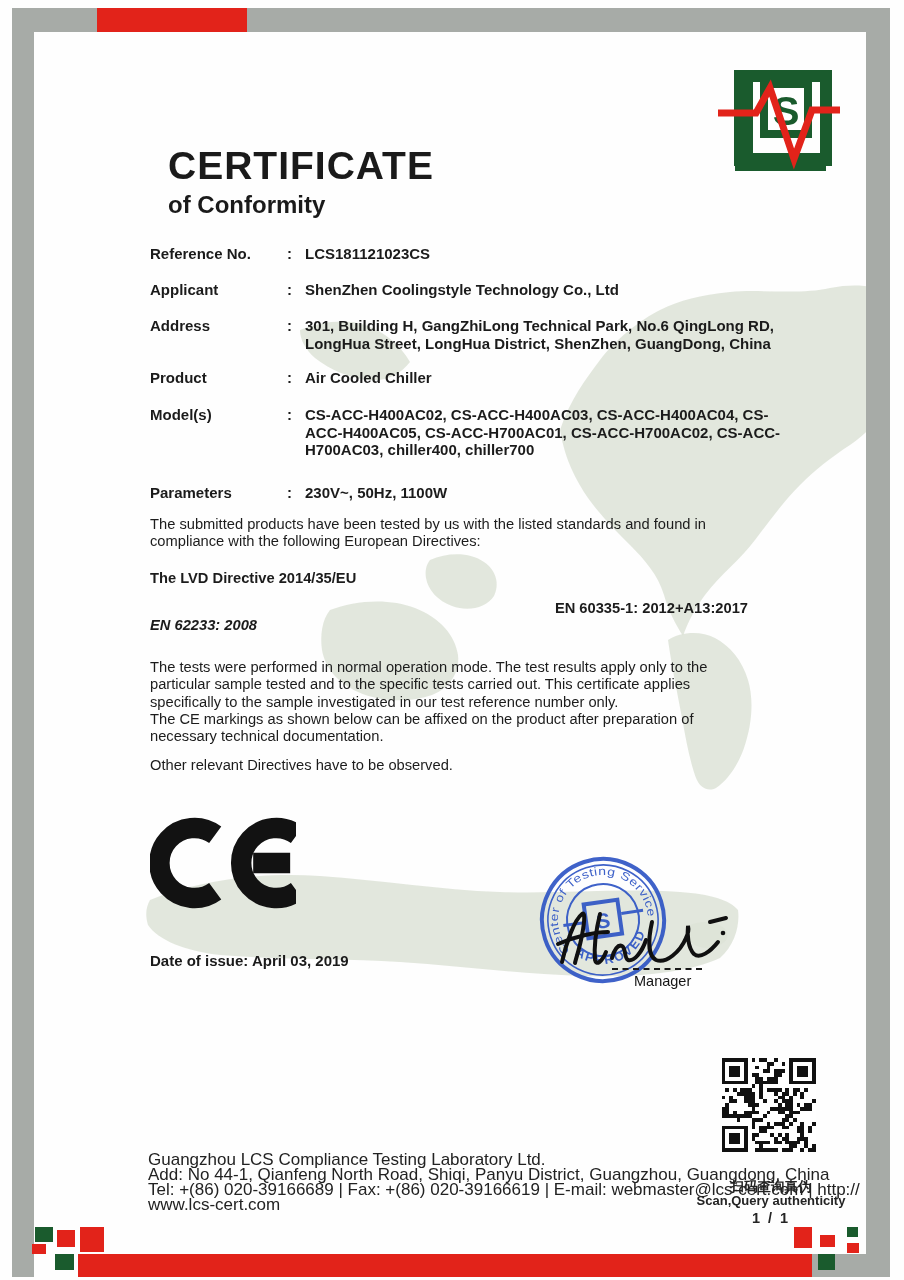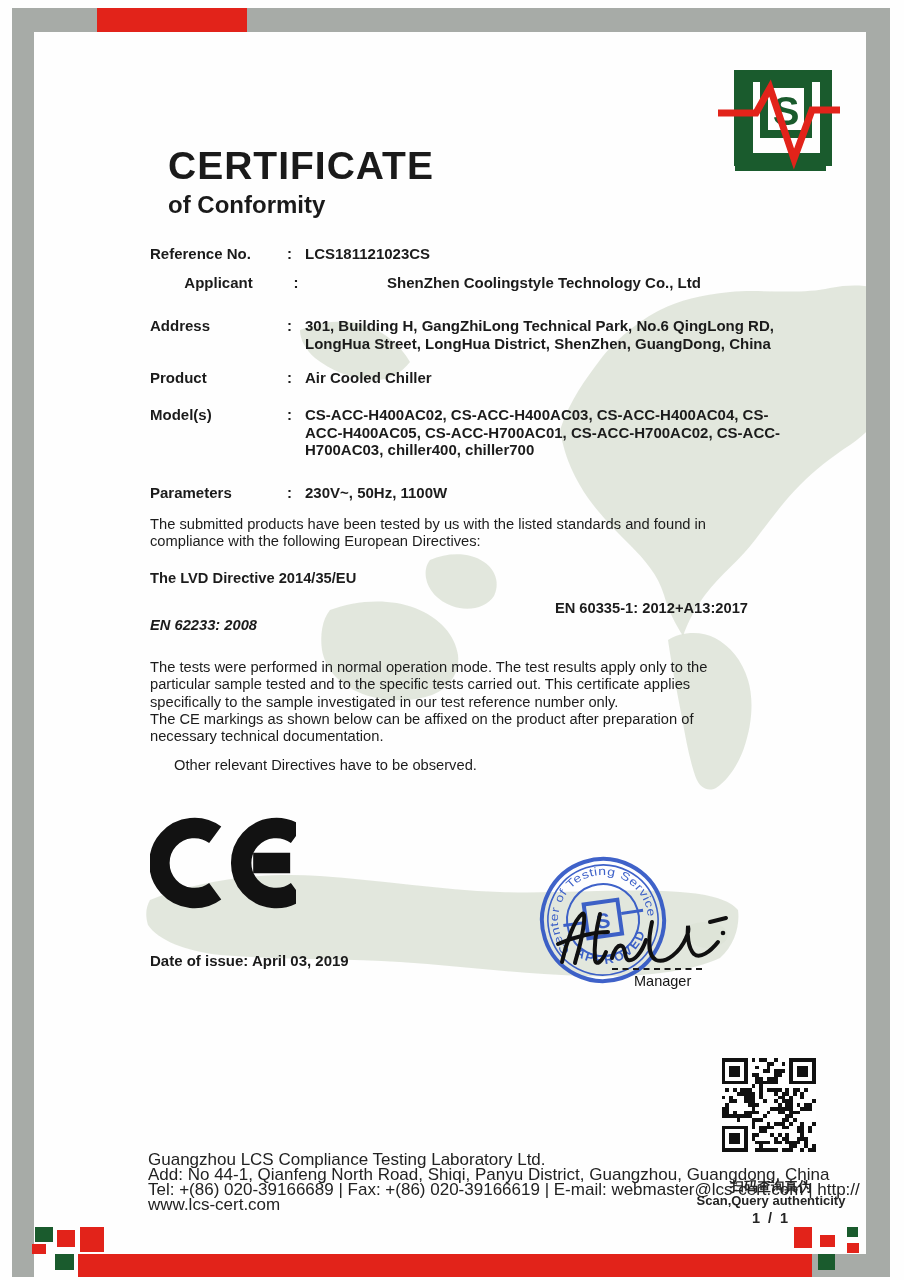--- a/index.html
+++ b/index.html
@@ -79,21 +79,21 @@
   <div class="abs" style="left:168px;top:144px;">
     <div class="title">CERTIFICATE</div>
     <div class="subtitle">of Conformity</div>
   </div>
 
   <div class="field" style="top:245px;">
     <span class="lbl">Reference No.</span>
     <span class="col">:</span>
     <span class="val">LCS181121023CS</span>
   </div>
-  <div class="field" style="top:274px;text-align:center;">
+  <div class="field" style="top:281px;">
     <span class="lbl">Applicant</span>
     <span class="col">:</span>
     <span class="val">ShenZhen Coolingstyle Technology Co., Ltd</span>
   </div>
   <div class="field" style="top:317px;">
     <span class="lbl">Address</span>
     <span class="col">:</span>
     <span class="val">301, Building H, GangZhiLong Technical Park, No.6 QingLong RD, LongHua Street, LongHua District, ShenZhen, GuangDong, China</span>
   </div>
   <div class="field" style="top:369px;">
@@ -111,21 +111,21 @@
     <span class="col">:</span>
     <span class="val">230V~, 50Hz, 1100W</span>
   </div>
 
   <div class="para" style="top:516px;">The submitted products have been tested by us with the listed standards and found in compliance with the following European Directives:</div>
   <div class="para bold" style="top:570px;">The LVD Directive 2014/35/EU</div>
   <div class="para bold" style="top:600px;text-align:right;">EN 60335-1: 2012+A13:2017</div>
   <div class="para bold" style="top:617px;font-style:italic;">EN 62233: 2008</div>
   <div class="para" style="top:647px;margin-top:12px;">The tests were performed in normal operation mode. The test results apply only to the particular sample tested and to the specific tests carried out. This certificate applies specifically to the sample investigated in our test reference number only.</div>
   <div class="para" style="top:711px;">The CE markings as shown below can be affixed on the product after preparation of necessary technical documentation.</div>
-  <div class="para" style="top:757px;margin-left:24px;">Other relevant Directives have to be observed.</div>
+  <div class="para" style="top:757px;">Other relevant Directives have to be observed.</div>
 
   <svg class="abs" role="img" style="left:150px;top:811px;" width="146" height="104" viewBox="0 0 150 104" aria-label="CE">
     <g fill="none" stroke="#121212" stroke-width="21">
       <path d="M67,23 A36,36 0 1 0 67,81"></path>
       <g transform="translate(84,0)">
         <path d="M67,23 A36,36 0 1 0 67,81"></path>
         <path d="M22,52 H60"></path>
       </g>
     </g>
   </svg>

